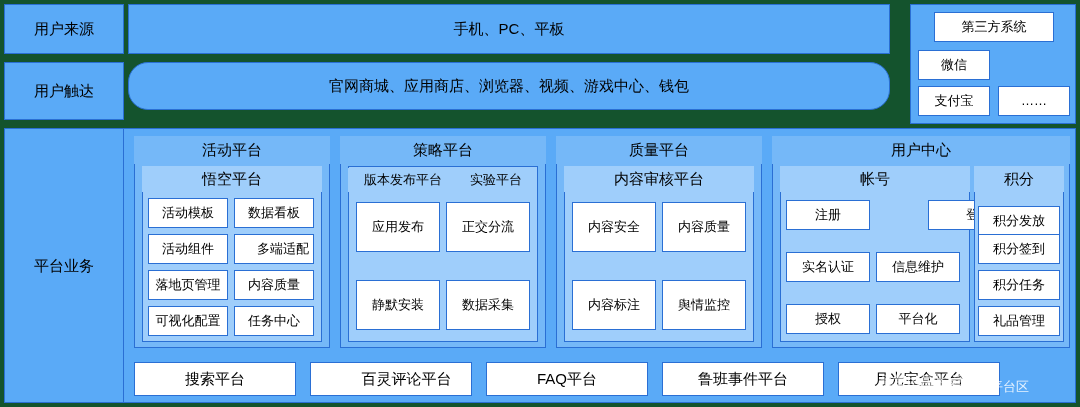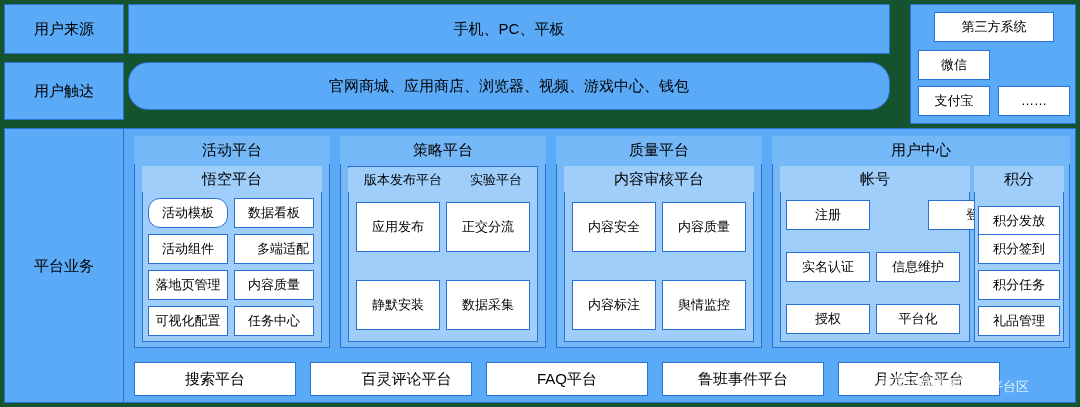--- a/index.html
+++ b/index.html
@@ -63,21 +63,21 @@
   <div class="box lvl1 hdr" style="left:128px; top:62px; width:762px; height:48px;border-radius:20px;">官网商城、应用商店、浏览器、视频、游戏中心、钱包</div>
 
   <div class="box lvl1" style="left:4px; top:128px; width:1072px; height:275px;"></div>
   <div class="box lvl1 label-cell" style="left:4px; top:128px; width:120px; height:275px; border-right:1px solid #2a6fd4;">平台业务</div>
 
   <div class="box lvl2" style="left:134px; top:136px; width:196px; height:212px;"></div>
   <div class="box lvl2 hdr" style="left:134px; top:136px; width:196px; height:28px; border:none;">活动平台</div>
   <div class="box lvl3" style="left:142px; top:166px; width:180px; height:176px;"></div>
   <div class="box lvl3 hdr" style="left:142px; top:166px; width:180px; height:26px; border:none;">悟空平台</div>
 
-  <div class="box leaf small" style="left:148px; top:198px; width:80px; height:30px;border-radius:12px;">活动模板</div>
+  <div class="box leaf small" style="left:148px; top:198px; width:80px; height:30px;">活动模板</div>
   <div class="box leaf small" style="left:234px; top:198px; width:80px; height:30px;">数据看板</div>
   <div class="box leaf small" style="left:148px; top:234px; width:80px; height:30px;">活动组件</div>
   <div class="box leaf small" style="left:234px; top:234px; width:80px; height:30px;padding-left:18px;">多端适配</div>
   <div class="box leaf small" style="left:148px; top:270px; width:80px; height:30px;">落地页管理</div>
   <div class="box leaf small" style="left:234px; top:270px; width:80px; height:30px;">内容质量</div>
   <div class="box leaf small" style="left:148px; top:306px; width:80px; height:30px;">可视化配置</div>
   <div class="box leaf small" style="left:234px; top:306px; width:80px; height:30px;">任务中心</div>
 
   <div class="box lvl2" style="left:340px; top:136px; width:206px; height:212px;"></div>
   <div class="box lvl2 hdr" style="left:340px; top:136px; width:206px; height:28px; border:none;">策略平台</div>

